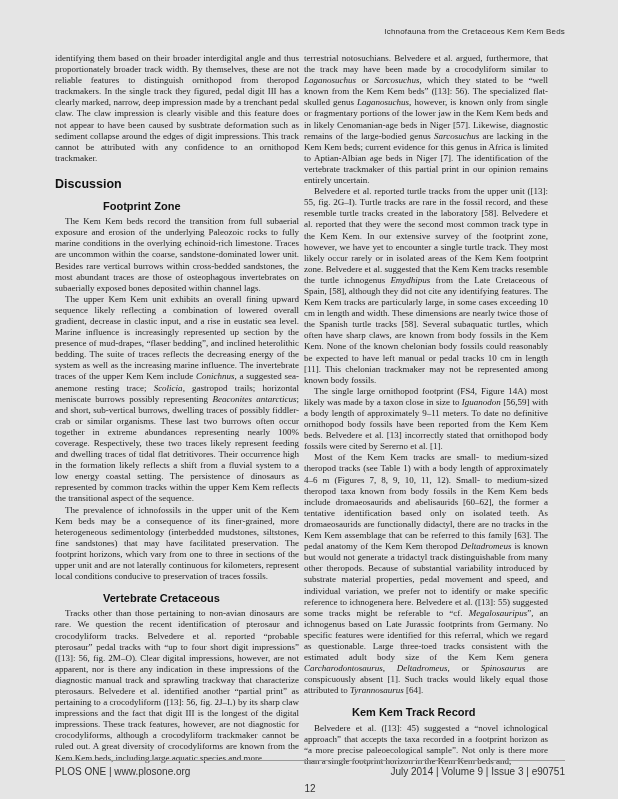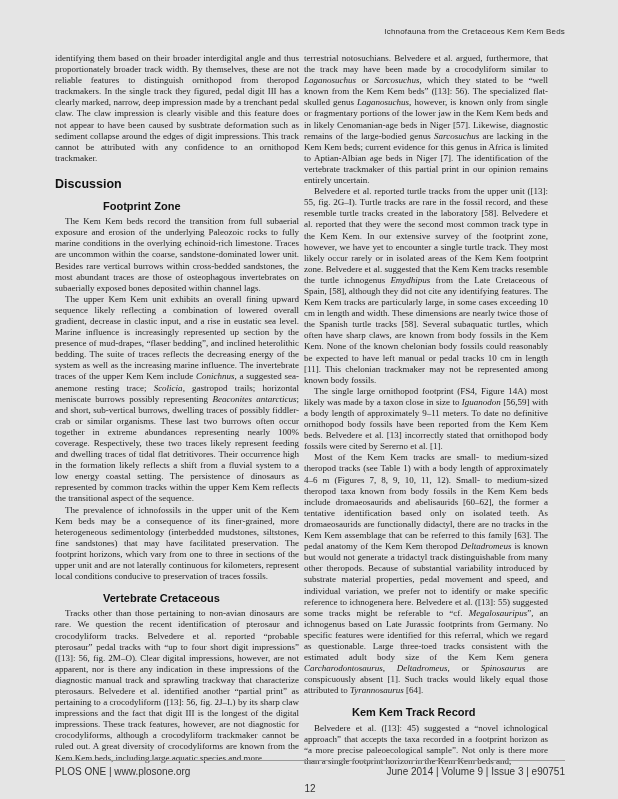--- a/index.html
+++ b/index.html
@@ -64,16 +64,16 @@
         <p>The single large ornithopod footprint (FS4, Figure 14A) most likely was made by a taxon close in size to <i>Iguanodon</i> [56,59] with a body length of approximately 9–11 meters. To date no definitive ornithopod body fossils have been reported from the Kem Kem beds. Belvedere et al. [13] incorrectly stated that ornithopod body fossils were cited by Sererno et al. [1].</p>
         <p>Most of the Kem Kem tracks are small- to medium-sized theropod tracks (see Table 1) with a body length of approximately 4–6 m (Figures 7, 8, 9, 10, 11, 12). Small- to medium-sized theropod taxa known from body fossils in the Kem Kem beds include dromaeosaurids and abelisaurids [60–62], the former a tentative identification based only on isolated teeth. As dromaeosaurids are functionally didactyl, there are no tracks in the Kem Kem assemblage that can be referred to this family [63]. The pedal anatomy of the Kem Kem theropod <i>Deltadromeus</i> is known but would not generate a tridactyl track distinguishable from many other theropods. Because of substantial variability introduced by substrate material properties, pedal movement and speed, and individual variation, we prefer not to identify or make specific reference to ichnogenera here. Belvedere et al. ([13]: 55) suggested some tracks might be referable to “cf. <i>Megalosauripus</i>”, an ichnogenus based on Late Jurassic footprints from Germany. No specific features were identified for this referral, which we regard as questionable. Large three-toed tracks consistent with the estimated adult body size of the Kem Kem genera <i>Carcharodontosaurus</i>, <i>Deltadromeus</i>, or <i>Spinosaurus</i> are conspicuously absent [1]. Such tracks would likely equal those attributed to <i>Tyrannosaurus</i> [64].</p>
         <div class="h2">Kem Kem Track Record</div>
         <p>Belvedere et al. ([13]: 45) suggested a “novel ichnological approach” that accepts the taxa recorded in a footprint horizon as “a more precise paleoecological sample”. Not only is there more than a single footprint horizon in the Kem Kem beds and,</p>
       </div>
   </div>
 
   <div class="footer">
     <span class="left">PLOS ONE | www.plosone.org</span>
     <span class="center">12</span>
-    <span class="right">June 2014 | Volume 9 | Issue 3 | e90751</span>
+    <span class="right">July 2014 | Volume 9 | Issue 3 | e90751</span>
   </div>
 
 </div>
 
 </body></html>

